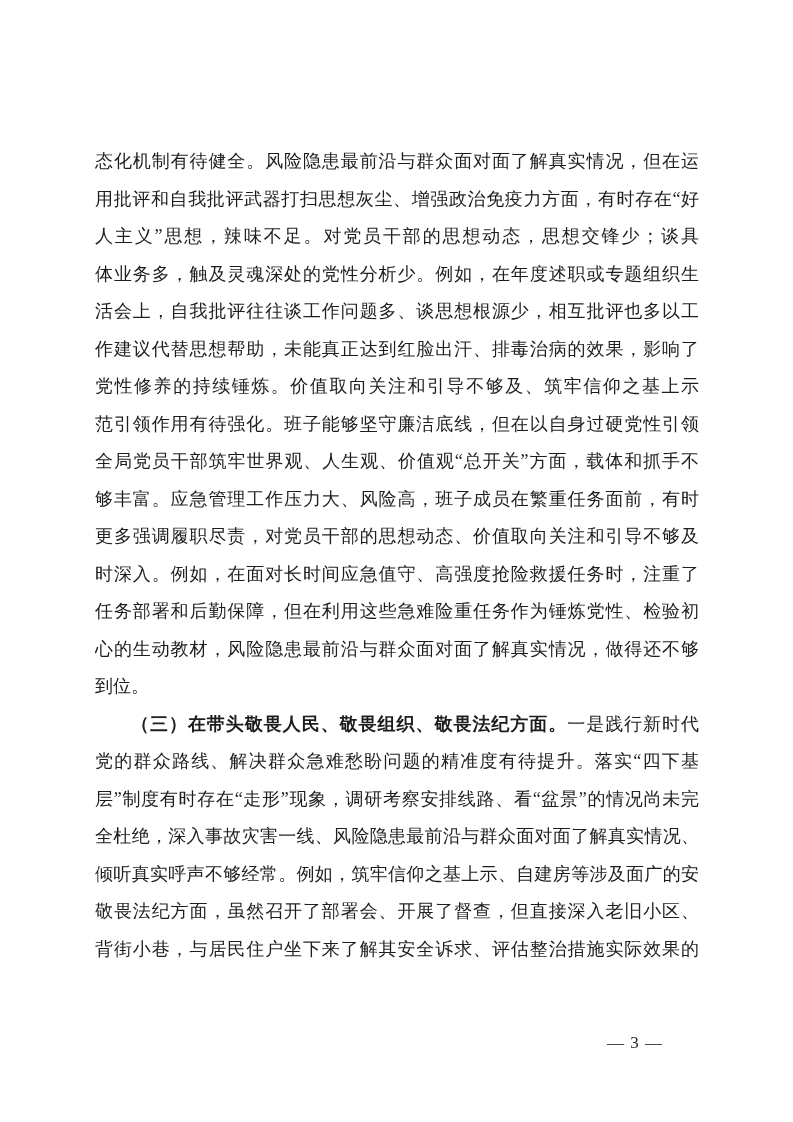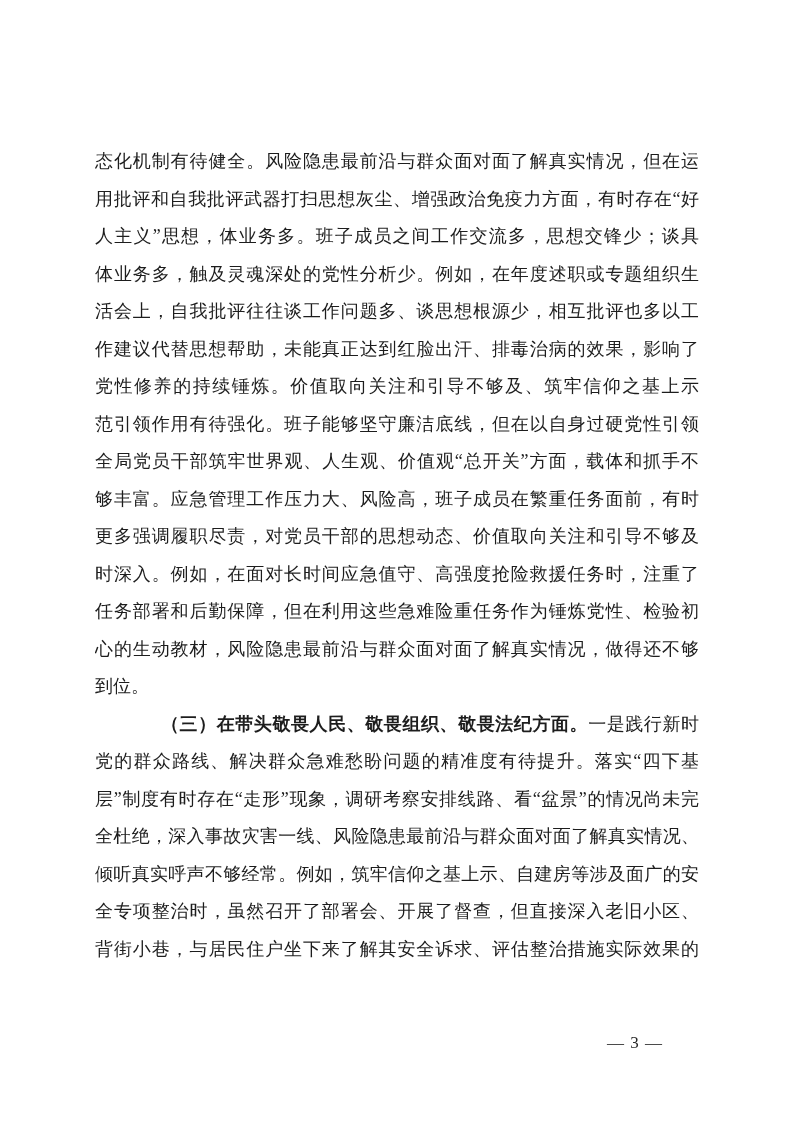--- a/index.html
+++ b/index.html
@@ -24,41 +24,41 @@
     font-size: 18px;
     height: 37.5px;
     line-height: 37.5px;
     overflow: hidden;
   }
   .just {
     text-align: justify;
     text-align-last: justify;
   }
   .indent { text-indent: 36px; }
-  .bold { font-weight: 700; margin-left: 30px; }
+  .bold { font-weight: 700; }
   .page-number {
     position: absolute;
     top: 1030px; left: 585px; width: 100px;
     font-size: 17px;
     line-height: 26px;
     text-align: center;
     letter-spacing: 1px;
     color: #2a2a2a;
   }
 </style>
 </head>
 <body>
 
 <div class="page">
   <div class="text-block">
 
     <div>
         <div class="line just">态化机制有待健全。风险隐患最前沿与群众面对面了解真实情况，但在运</div>
         <div class="line just">用批评和自我批评武器打扫思想灰尘、增强政治免疫力方面，有时存在“好</div>
-        <div class="line just">人主义”思想，体业务多。班子成员之间工作交流多，思想交锋少；谈具</div>
+        <div class="line just">人主义”思想，辣味不足。对党员干部的思想动态，思想交锋少；谈具</div>
         <div class="line just">体业务多，触及灵魂深处的党性分析少。例如，在年度述职或专题组织生</div>
         <div class="line just">活会上，自我批评往往谈工作问题多、谈思想根源少，相互批评也多以工</div>
         <div class="line just">作建议代替思想帮助，未能真正达到红脸出汗、排毒治病的效果，影响了</div>
         <div class="line just">党性修养的持续锤炼。价值取向关注和引导不够及、筑牢信仰之基上示</div>
         <div class="line just">范引领作用有待强化。班子能够坚守廉洁底线，但在以自身过硬党性引领</div>
         <div class="line just">全局党员干部筑牢世界观、人生观、价值观“总开关”方面，载体和抓手不</div>
         <div class="line just">够丰富。应急管理工作压力大、风险高，班子成员在繁重任务面前，有时</div>
         <div class="line just">更多强调履职尽责，对党员干部的思想动态、价值取向关注和引导不够及</div>
         <div class="line just">时深入。例如，在面对长时间应急值守、高强度抢险救援任务时，注重了</div>
         <div class="line just">任务部署和后勤保障，但在利用这些急难险重任务作为锤炼党性、检验初</div>
@@ -69,20 +69,20 @@
 
     <div class="line just indent">
       <span class="bold">（三）在带头敬畏人民、敬畏组织、敬畏法纪方面。</span><span>一是践行新时代</span>
     </div>
 
     <div>
         <div class="line just">党的群众路线、解决群众急难愁盼问题的精准度有待提升。落实“四下基</div>
         <div class="line just">层”制度有时存在“走形”现象，调研考察安排线路、看“盆景”的情况尚未完</div>
         <div class="line just">全杜绝，深入事故灾害一线、风险隐患最前沿与群众面对面了解真实情况、</div>
         <div class="line just">倾听真实呼声不够经常。例如，筑牢信仰之基上示、自建房等涉及面广的安</div>
-        <div class="line just">全专项整治时，虽然召开了部署会、开展了督查，但直接深入老旧小区、</div>
+        <div class="line just">敬畏法纪方面，虽然召开了部署会、开展了督查，但直接深入老旧小区、</div>
         <div class="line just">背街小巷，与居民住户坐下来了解其安全诉求、评估整治措施实际效果的</div>
       </div>
 
   </div>
 
   <div class="page-number">— 3 —</div>
 </div>
 
 </body></html>

